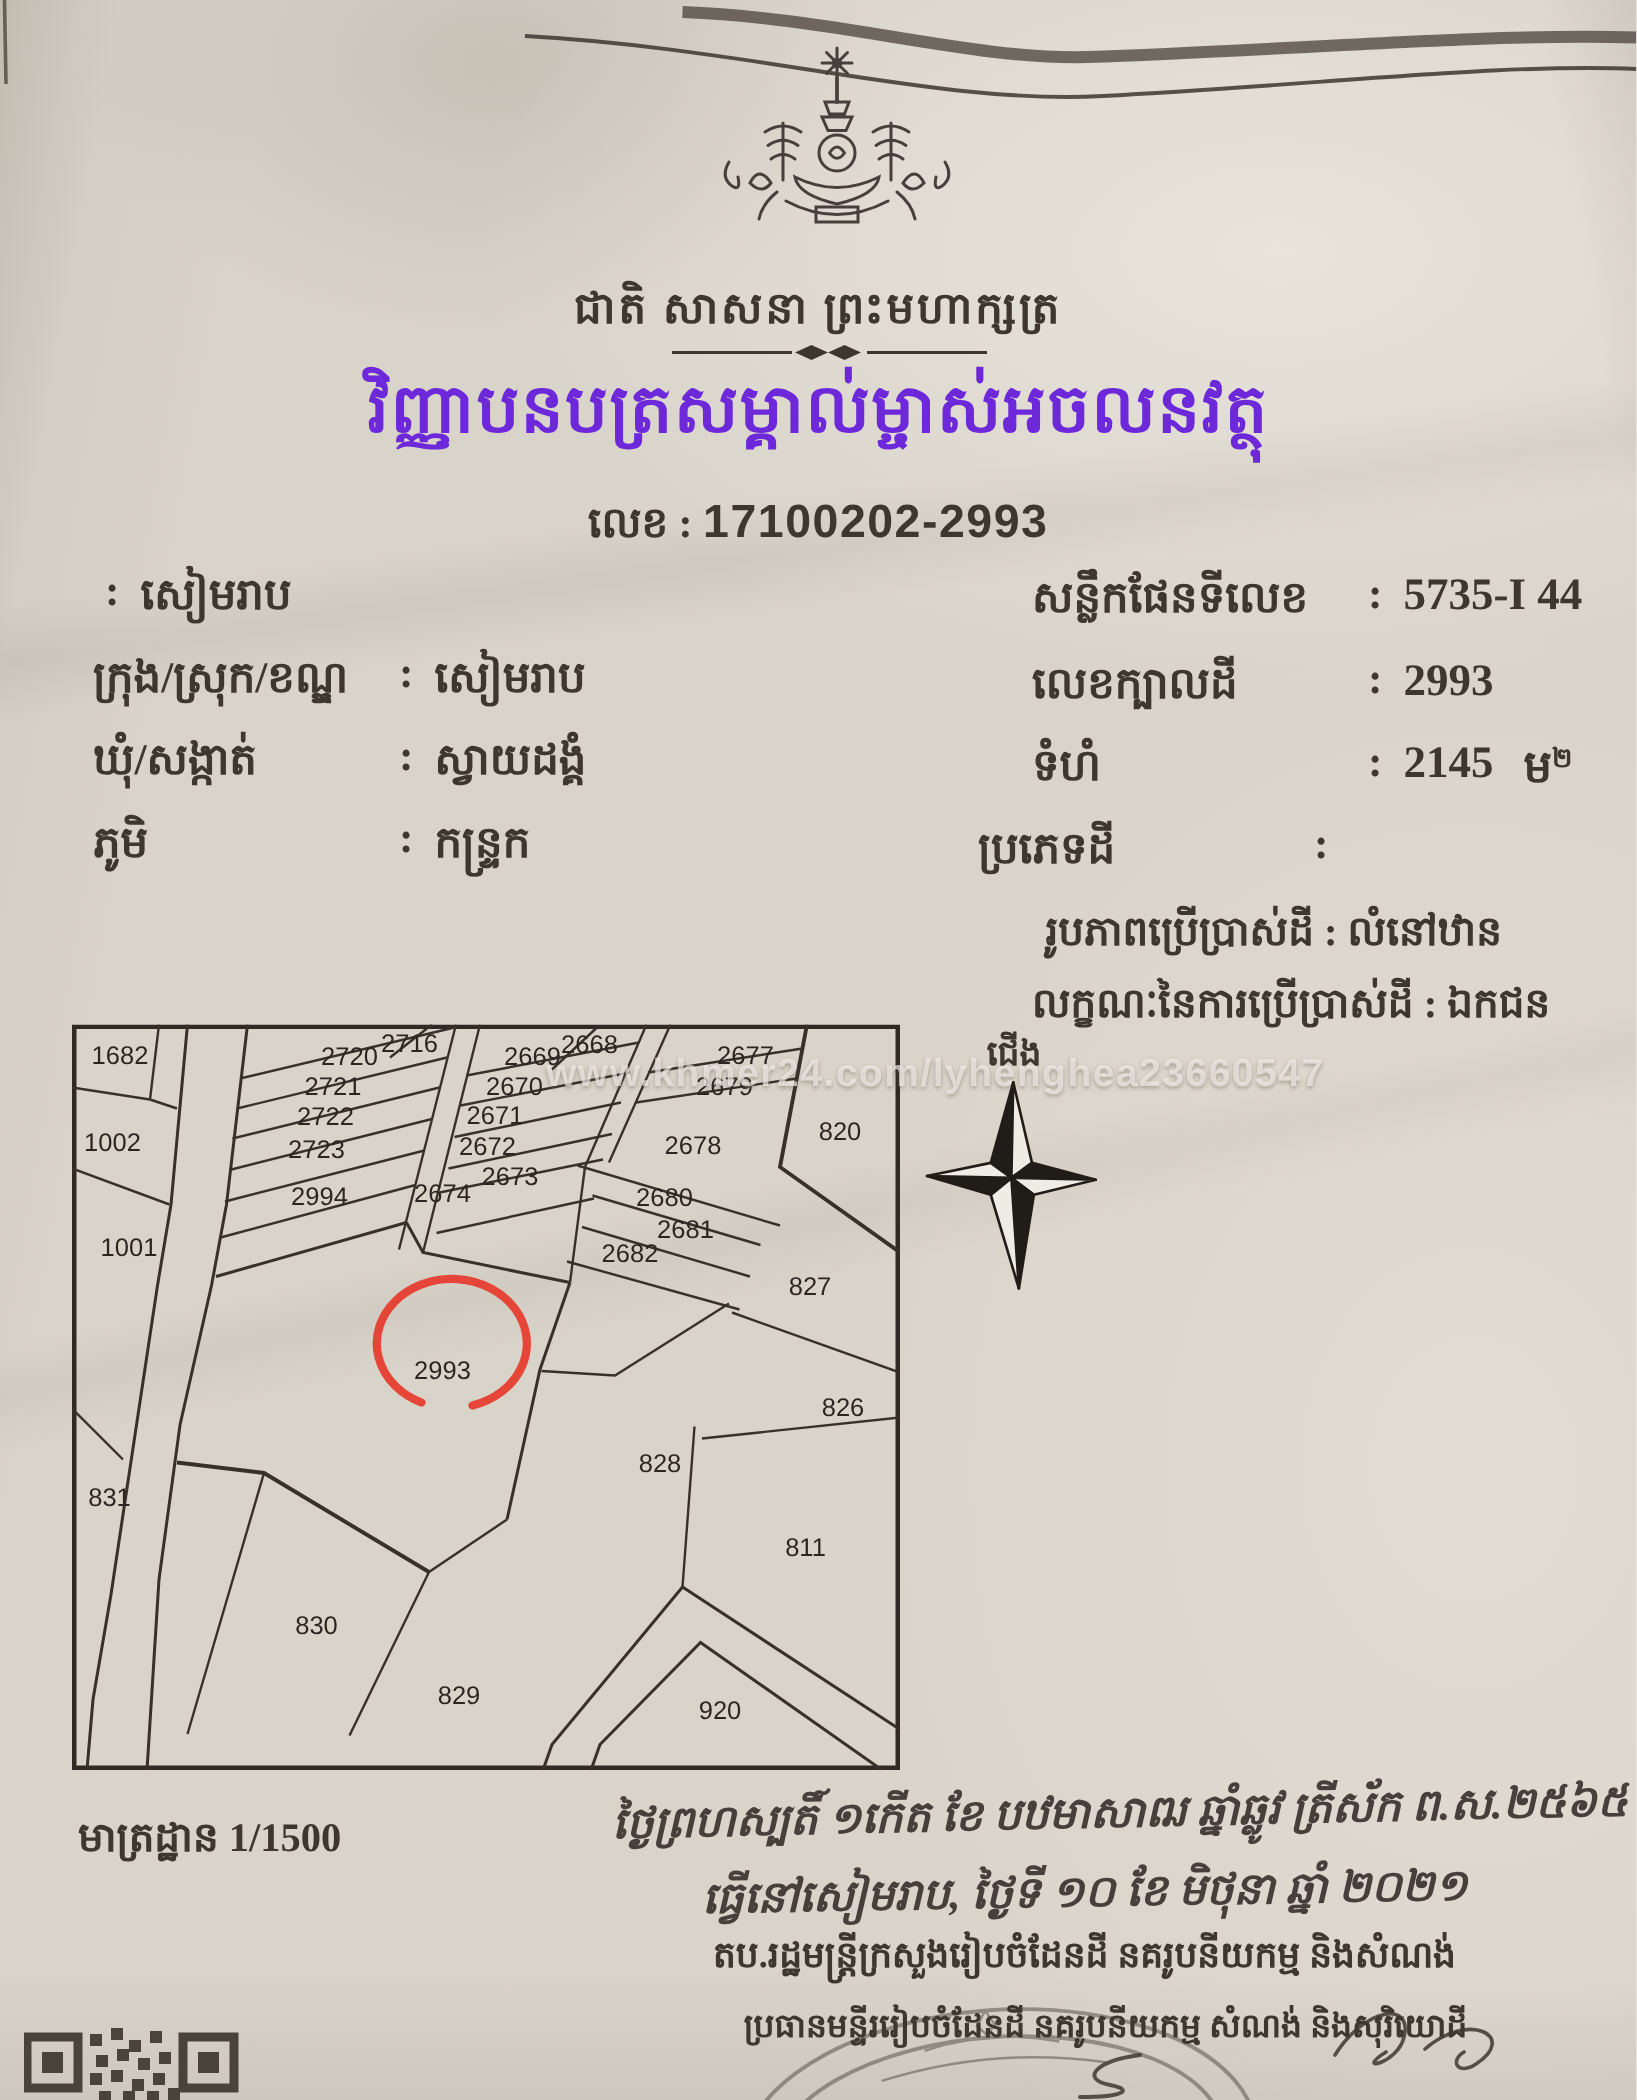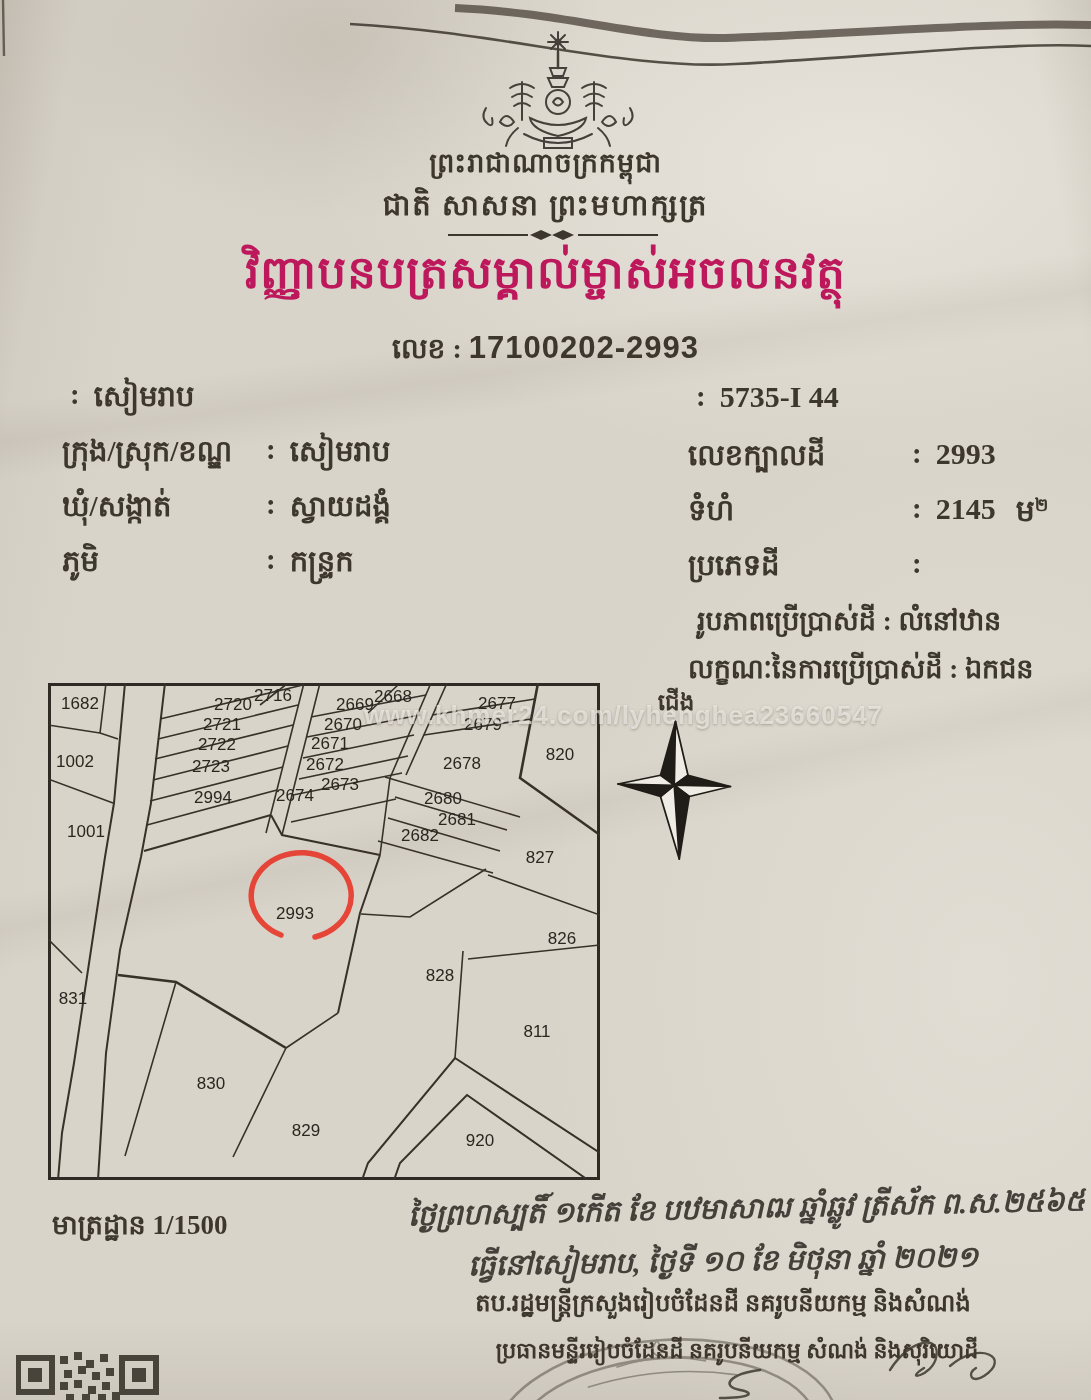--- a/index.html
+++ b/index.html
@@ -22,21 +22,21 @@
       radial-gradient(400px 260px at 30% 3%, rgba(120,110,95,.18), transparent 70%),
       linear-gradient(0deg, rgba(120,110,96,.12), transparent 6%);
   }
   .abs{position:absolute;}
   .khm{font-family:"Liberation Serif","DejaVu Sans",serif;}
   .num{font-family:Liberation Sans, sans-serif;}
   .center{left:0;width:1091px;text-align:center;}
 
   .motto1{top:146px;font-size:27px;font-weight:bold;letter-spacing:1px;}
   .motto2{top:187px;font-size:29px;font-weight:bold;letter-spacing:2px;}
-  .title{top:244px;font-size:45px;font-weight:bold;letter-spacing:1px;color:#be185d;}
+  .title{top:244px;font-size:45px;font-weight:bold;letter-spacing:1px;color:#6d28d9;}
   .numline{top:330px;font-size:28px;font-weight:bold;}
   .numline .num{font-size:31px;letter-spacing:1px;}
 
   .frow{position:absolute;display:flex;font-size:29px;font-weight:bold;white-space:nowrap;}
   .frow .flabel{display:inline-block;}
   .frow .fcolon{margin:0 14px 0 8px;}
   .leftcol .flabel{width:196px;}
   .rightcol .flabel{width:216px;}
   .rightcol .fvalue{font-family:Liberation Serif, serif;font-size:30px;}
   .inlinerow{position:absolute;font-size:27px;font-weight:bold;white-space:nowrap;}
@@ -90,21 +90,20 @@
       <path d="M138,92 Q132,80 124,92 Q130,100 138,92 Z"></path>
       <circle cx="80" cy="72" r="12"></circle>
       <path d="M75,72 Q80,64 85,72 Q80,79 75,72"></path>
       <path d="M52,88 Q80,102 108,88 Q106,100 80,106 Q54,100 52,88 Z"></path>
       <path d="M40,98 Q30,106 28,116 M120,98 Q130,106 132,116"></path>
       <path d="M46,104 Q80,122 114,104"></path>
       <path d="M66,108 H94 V118 H66 Z"></path>
     </g>
   </svg>
 
-  <div class="abs center khm motto1">ព្រះរាជាណាចក្រកម្ពុជា</div>
   <div class="abs center khm motto2">ជាតិ សាសនា ព្រះមហាក្សត្រ</div>
 
   <svg class="abs" style="left:448px;top:228px" width="210" height="14" viewBox="0 0 210 14">
     <path d="M0,7 H80 M130,7 H210" stroke="#3c362e" stroke-width="2"></path>
     <path d="M82,7 L93,2 L104,7 L93,12 Z M104,7 L115,2 L126,7 L115,12 Z" fill="#3c362e"></path>
   </svg>
 
   <div class="abs center khm title">វិញ្ញាបនបត្រសម្គាល់ម្ចាស់អចលនវត្ថុ</div>
 
   <div class="abs center numline">
@@ -127,35 +126,36 @@
       <span class="fcolon">:</span>
     <span class="fvalue khm">ស្វាយដង្គំ</span>
   </div>
   <div class="frow leftcol" style="left:62px;top:543px">
     <span class="flabel khm">ភូមិ</span>
       <span class="fcolon">:</span>
     <span class="fvalue khm">កន្ទ្រក</span>
   </div>
 
   <div class="frow rightcol" style="left:688px;top:380px">
+    <span class="flabel khm">សន្លឹកផែនទីលេខ</span>
       <span class="fcolon">:</span>
     <span class="fvalue num">5735-I 44</span>
   </div>
   <div class="frow rightcol" style="left:688px;top:437px">
     <span class="flabel khm">លេខក្បាលដី</span>
       <span class="fcolon">:</span>
     <span class="fvalue num">2993</span>
   </div>
   <div class="frow rightcol" style="left:688px;top:492px">
     <span class="flabel khm">ទំហំ</span>
       <span class="fcolon">:</span>
     <span class="fvalue num">2145</span>
     <span class="fvalue khm" style="margin-left:20px"><span>ម</span><sup class="u">២</sup></span>
   </div>
-  <div class="frow rightcol" style="left:688px;top:547px">
+  <div class="frow rightcol" style="left:652px;top:547px">
     <span class="flabel khm">ប្រភេទដី</span>
       <span class="fcolon">:</span>
     <span class="fvalue khm"></span>
   </div>
   <div class="inlinerow khm" style="left:688px;top:652px">
     <span>លក្ខណៈនៃការប្រើប្រាស់ដី</span><span> : </span>
     <span>ឯកជន</span>
   </div>
   <div class="inlinerow khm" style="left:697px;top:604px">
     <span>រូបភាពប្រើប្រាស់ដី</span><span> : </span>

